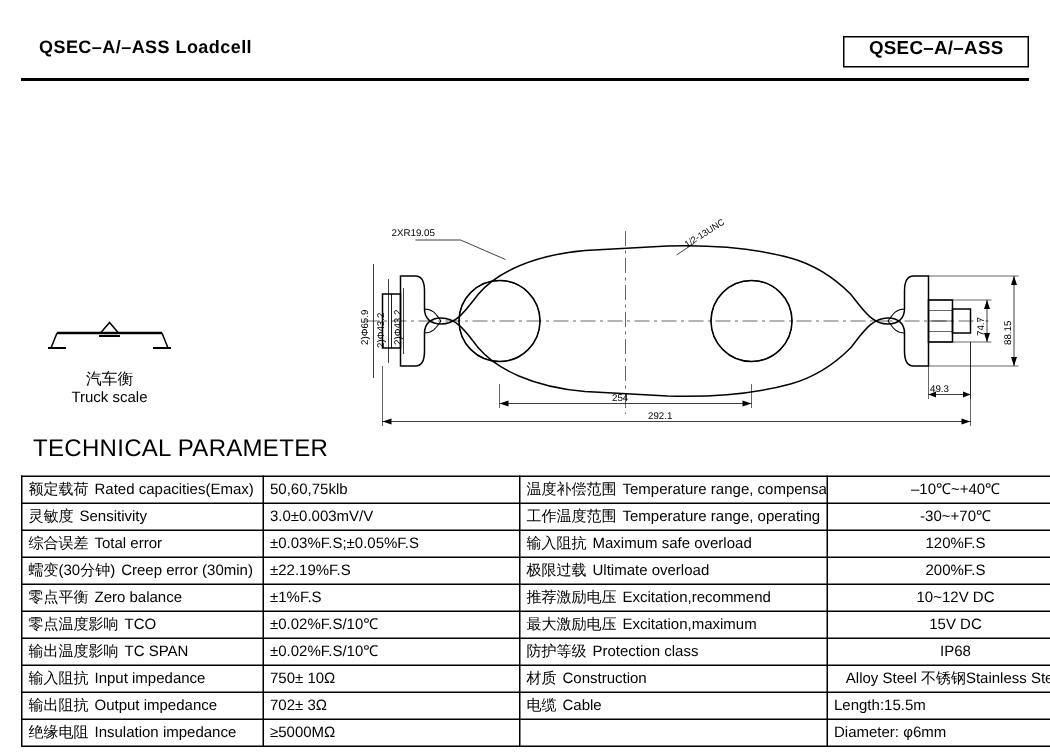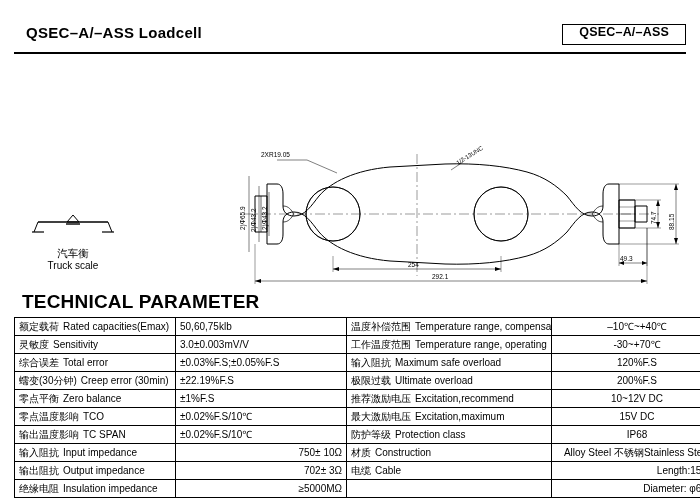--- a/index.html
+++ b/index.html
@@ -25,21 +25,21 @@
   .header {
     position: absolute;
     left: 0; top: 0;
     width: 700px;
     height: 56px;
   }
   .title {
     position: absolute;
     left: 26px;
     top: 24px;
-    font-size: 15px;
+    font-size: 12px;
     font-weight: bold;
     letter-spacing: 0.3px;
     white-space: nowrap;
   }
   .code-box {
     position: absolute;
     right: 14px;
     top: 24px;
     border: 1.3px solid #000;
     padding: 0 16px 5px 16px;
@@ -82,24 +82,23 @@
     top: 140px;
     width: 475px;
     height: 150px;
   }
 
   
   .tp-head {
     position: absolute;
     left: 22px;
     top: 291px;
-    font-size: 19px;
+    font-size: 16px;
     letter-spacing: 0.2px;
     white-space: nowrap;
-    font-weight: bold;
   }
   .wires-note {
     position: absolute;
     left: 276px;
     top: 297px;
     font-size: 9.5px;
     white-space: nowrap;
   }
 
   
@@ -119,21 +118,21 @@
     line-height: 1.15;
     vertical-align: middle;
     white-space: nowrap;
     overflow: hidden;
   }
   td.lbl   { width: 152px; }
   td.val   { width: 162px; text-align: left; }
   td.lbl2  { width: 196px; }
   td.val2  { width: 162px; text-align: center; }
   .sp { display:inline-block; width: 4px; }
-  td.val-left { text-align: right; padding-left: 10px; }
+  td.val-left { text-align: left; padding-left: 10px; }
 </style>
 </head>
 <body>
 
 <div class="page">
 
   <div class="header">
     <div class="title">QSEC–A/–ASS  Loadcell</div>
     <div class="code-box">QSEC–A/–ASS</div>
     <div class="header-rule"></div>

